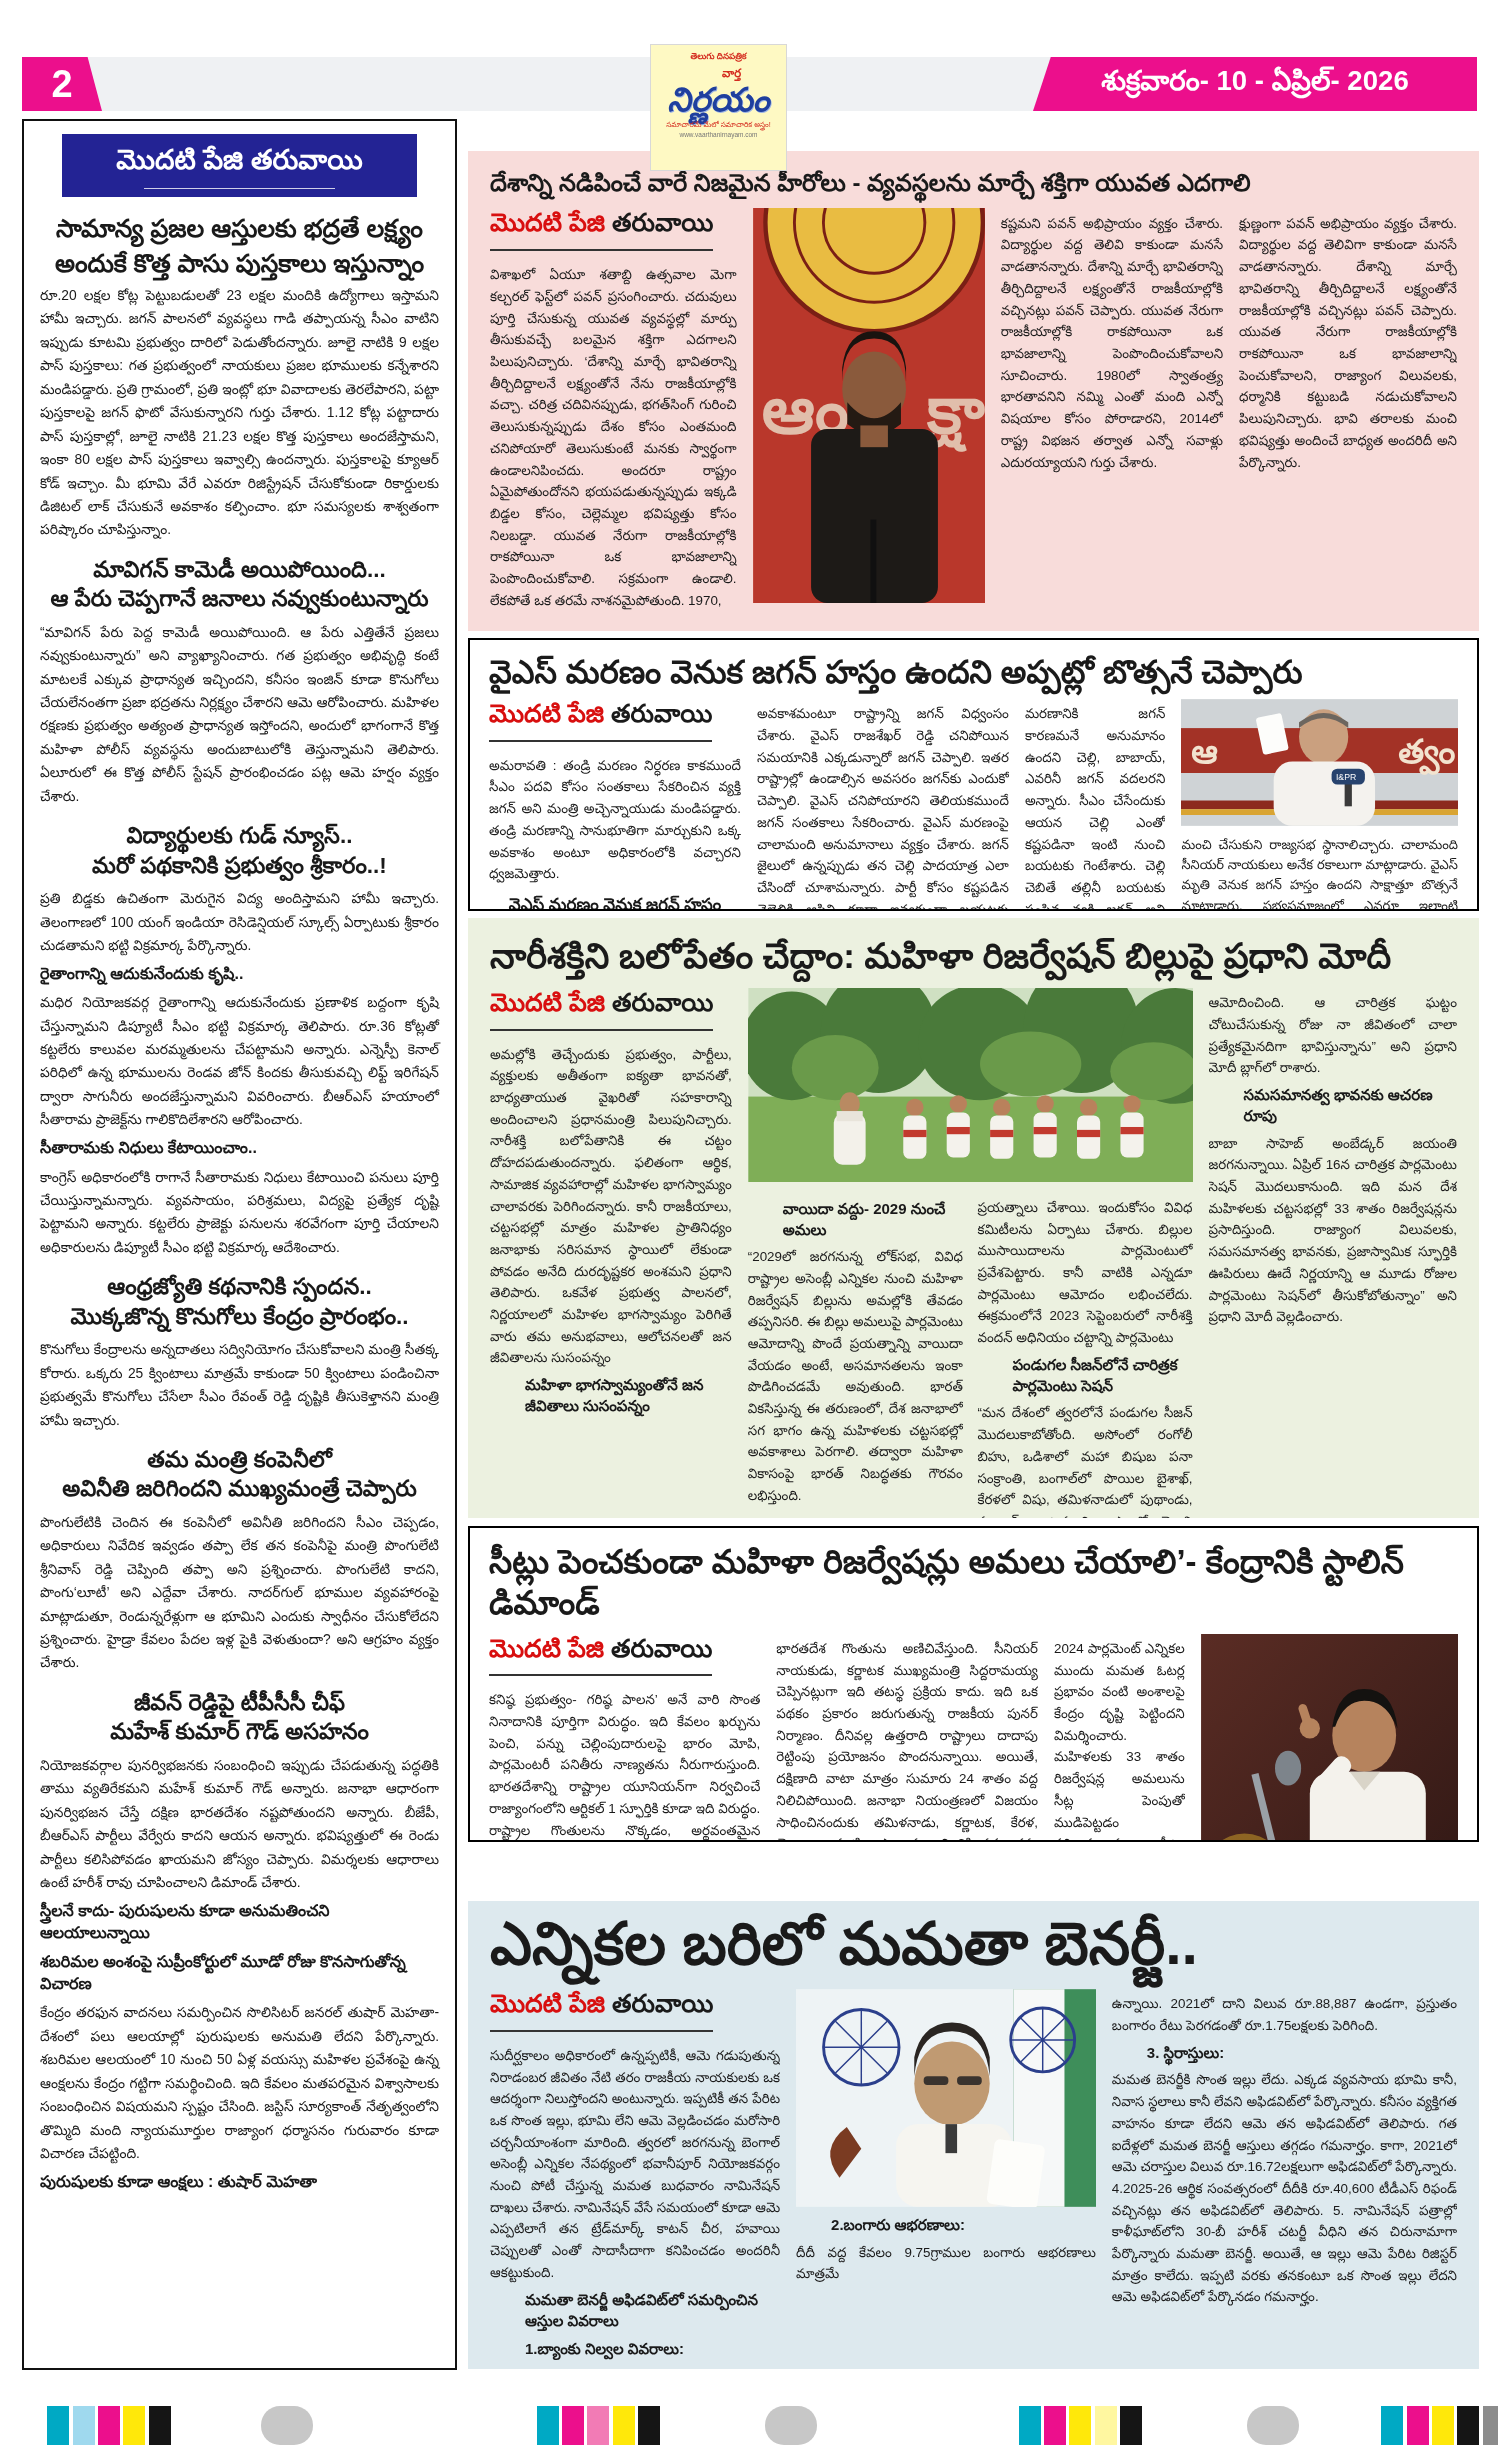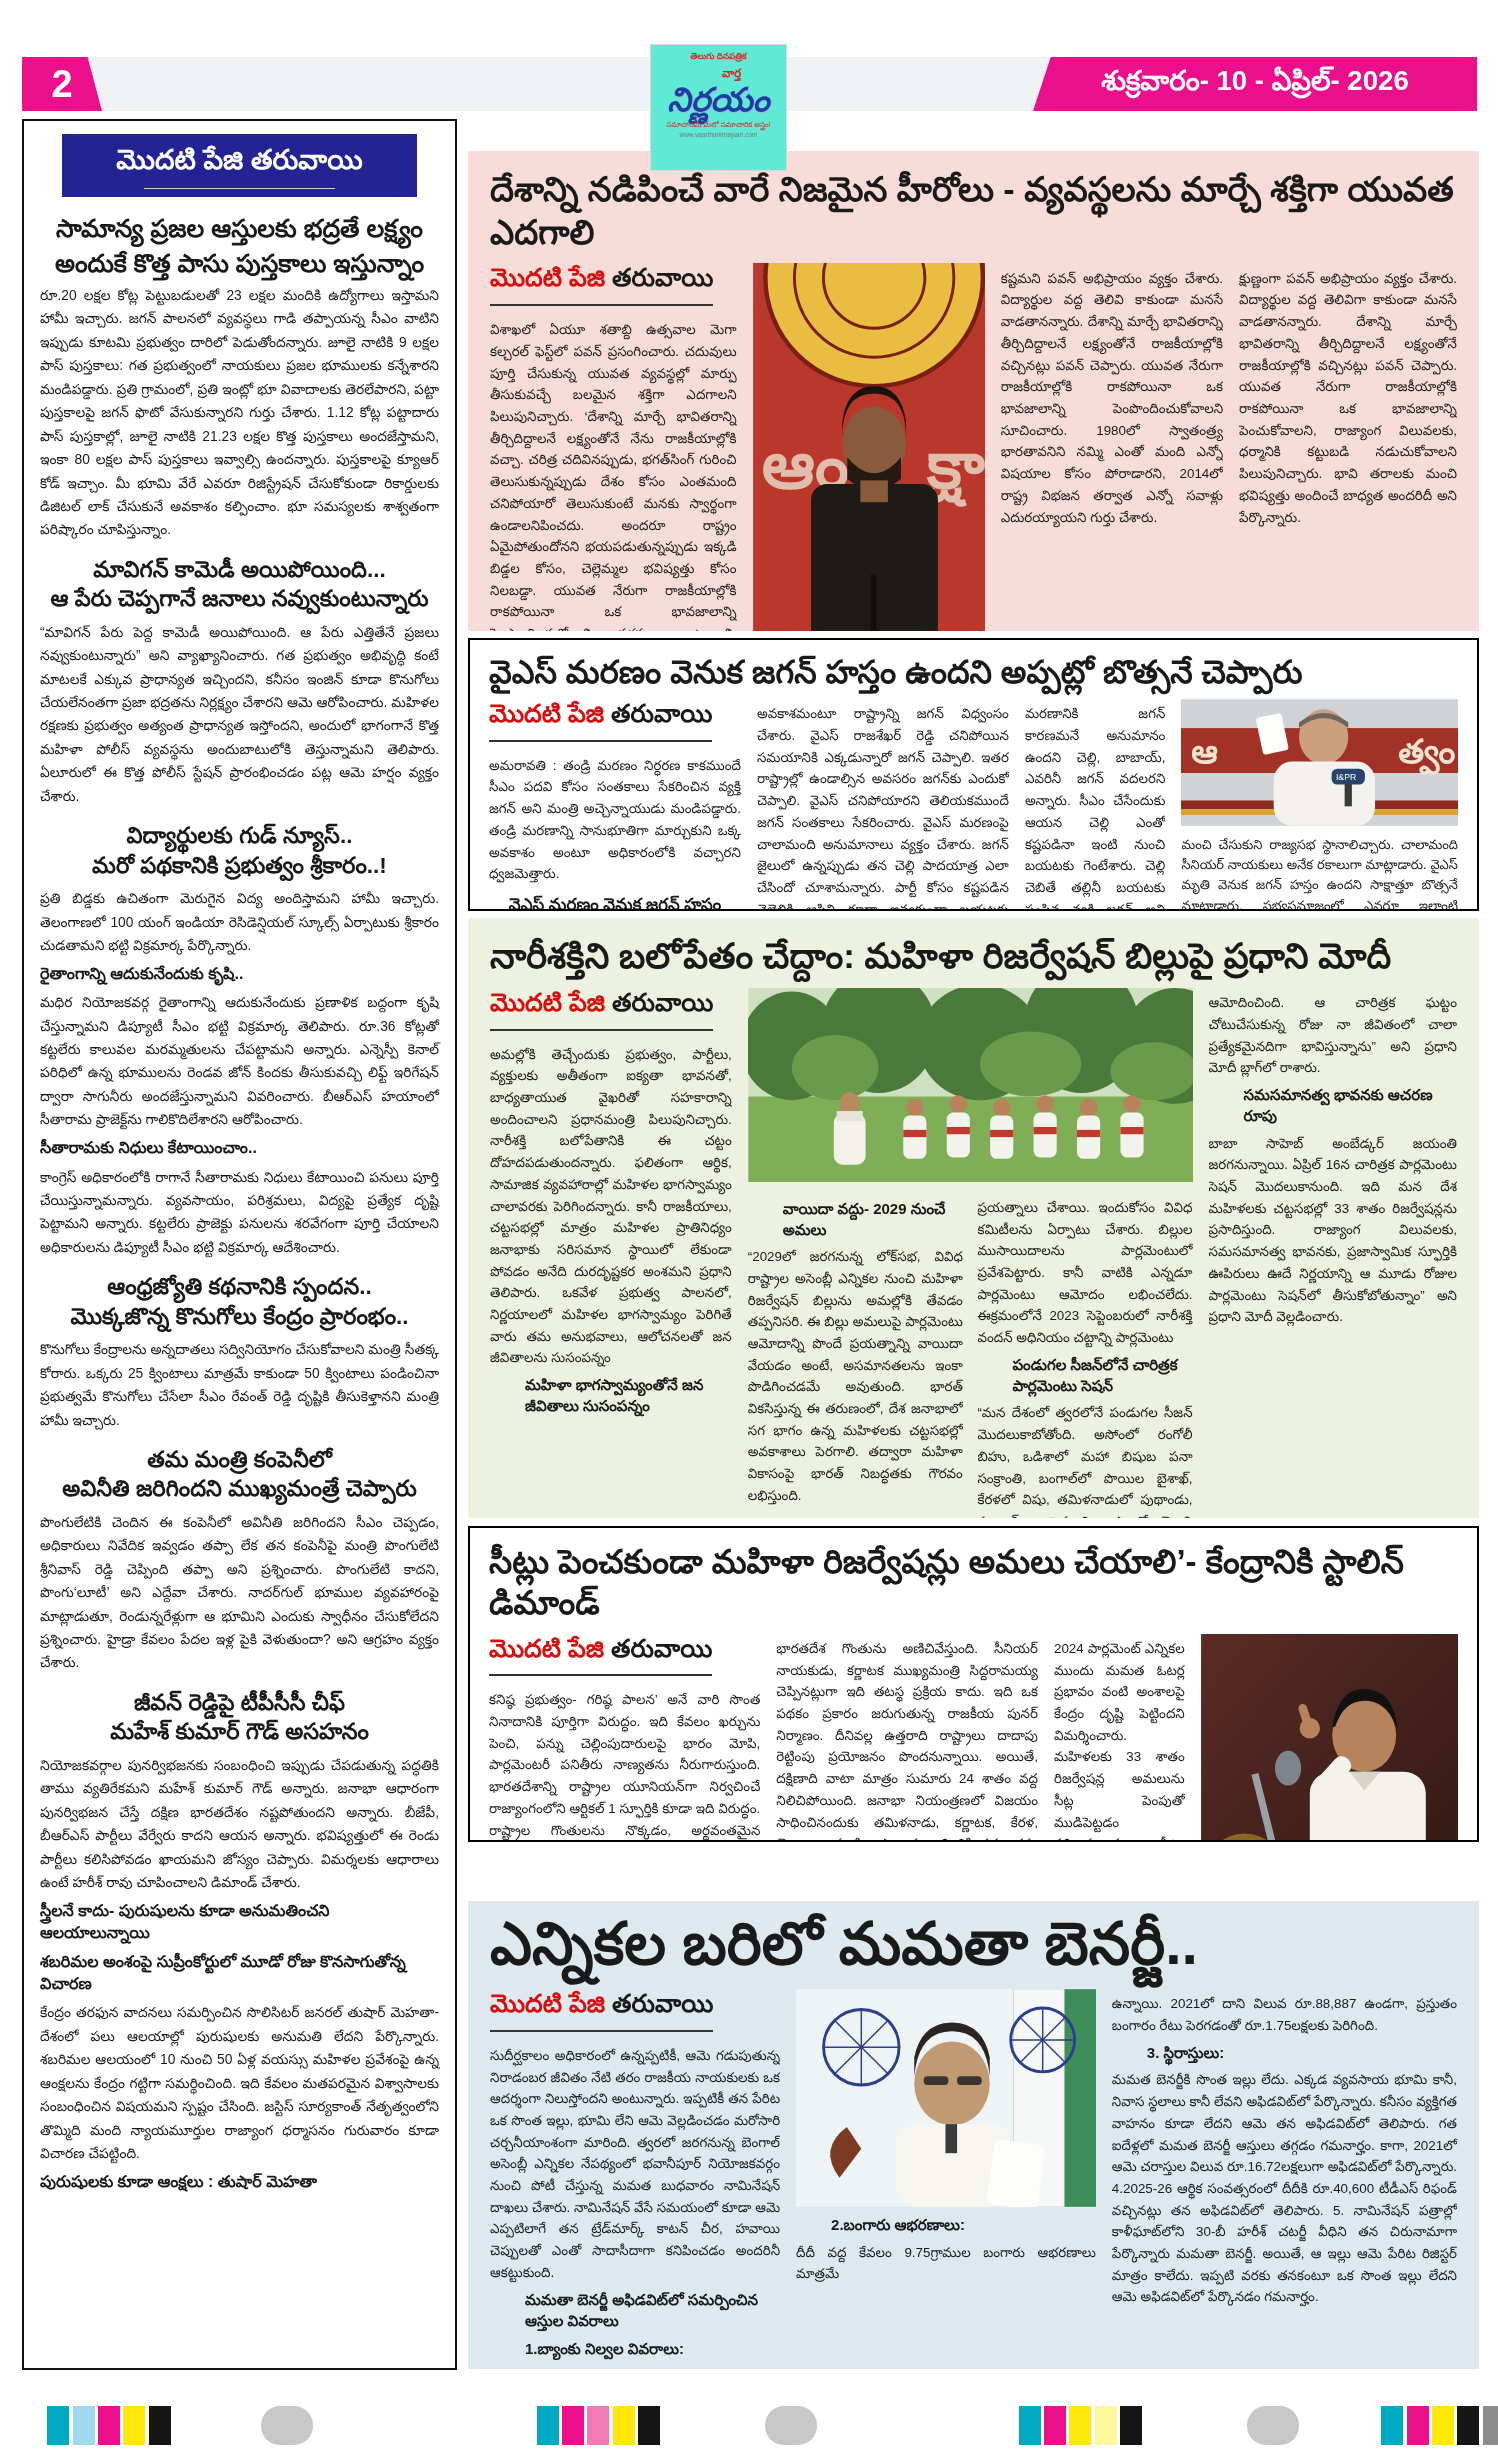--- a/index.html
+++ b/index.html
@@ -4,41 +4,41 @@
 <style>
   html,body{margin:0;padding:0;background:#ffffff;}
   #page{position:relative;width:1499px;height:2462px;background:#ffffff;overflow:hidden;
         font-family:"Liberation Sans","DejaVu Sans",sans-serif;color:#1a1a1a;}
   
   .hdr-band{position:absolute;left:22px;top:57px;width:1455px;height:54px;background:#eff1f3;}
   .hdr-pink{position:absolute;top:57px;height:54px;background:#ec0f8c;color:#fff;
             display:flex;align-items:center;justify-content:center;font-weight:bold;}
   .hdr-left{left:22px;width:80px;font-size:38px;clip-path:polygon(0 0,82% 0,100% 100%,0 100%);}
   .hdr-right{left:1033px;width:444px;font-size:27.6px;clip-path:polygon(4% 0,100% 0,100% 100%,0 100%);}
-  .logo{position:absolute;left:650px;top:44px;width:135px;height:125px;background:#5eead4;
+  .logo{position:absolute;left:650px;top:44px;width:135px;height:125px;background:#fef9c3;
         border:0.7px solid #d8d8d8;text-align:center;overflow:hidden;z-index:5;}
   .logo-top{color:#d42b1e;font-size:8.7px;font-weight:bold;margin-top:5.8px;}
   .logo-small{color:#d42b1e;font-size:11.6px;font-weight:bold;display:block;margin-top:2.9px;padding-left:26px;}
   .logo-name{color:#1f3f9e;font-size:33px;font-weight:bold;font-style:italic;display:block;
              line-height:1.05;text-shadow:0.7px 0.7px 0 #9db4e6;}
   .logo-sub{color:#d42b1e;font-size:7.3px;margin-top:2.9px;}
   .logo-web{color:#777;font-size:6.5px;}
   
   .leftcol{position:absolute;left:22px;top:119px;width:435px;height:2251px;border:2.2px solid #111;
            background:#fff;box-sizing:border-box;padding:13px 16px;overflow:hidden;}
   .bluebox{background:#232394;color:#fff;text-align:center;font-size:27.6px;font-weight:bold;
            padding:10px 4.4px 7.3px;margin:0 22px 16px;}
   .bluebox-line{width:55%;height:1.5px;background:#cfcfe8;margin:5.8px auto 0;}
   .lc-h{font-size:25px;font-weight:bold;text-align:center;margin:1.5px 0 4.4px;line-height:1.25;}
   .lc-sub{font-size:22.5px;font-weight:bold;text-align:center;margin:13px 0 7.3px;line-height:1.3;}
   .lead{font-size:16px;font-weight:bold;margin:7.3px 0 2.9px;}
   .body{font-size:13.8px;line-height:1.7;text-align:justify;margin:4.4px 0;}
   
   .art{position:absolute;left:468px;width:1011px;box-sizing:border-box;overflow:hidden;}
-  .a-h{font-size:34px;font-weight:bold;line-height:1.25;margin:0 0 10px;}
+  .a-h{font-size:24px;font-weight:bold;line-height:1.25;margin:0 0 10px;}
   .row{display:flex;gap:16px;align-items:flex-start;}
   .col{overflow:hidden;}
   .col .body{font-size:13.4px;line-height:1.62;}
   .kicker{font-size:25px;font-weight:bold;border-bottom:2.2px solid #333;display:inline-block;
           padding-bottom:5.8px;margin-bottom:8.7px;}
   .k-red{color:#d80f0f;}
   .c-sub{font-size:16.7px;font-weight:bold;text-align:center;line-height:1.35;margin:8.7px 0;}
   .c-lead{font-size:15px;font-weight:bold;margin:7.3px 0 2.9px;padding-left:35px;}
   .art-pawan{top:151px;height:480px;background:#f8dcda;padding:17.4px 22px;}
   .art-botsa{top:638px;height:273px;background:#fff;border:2.9px solid #000;padding:11.6px 19px;}

